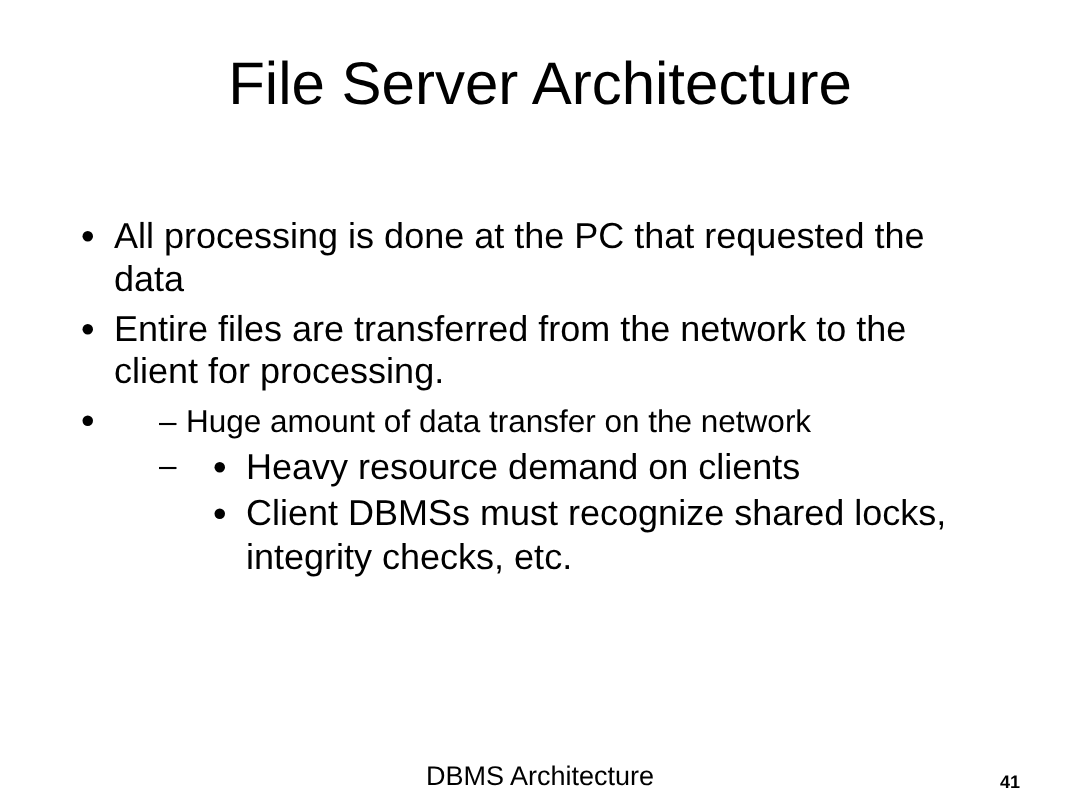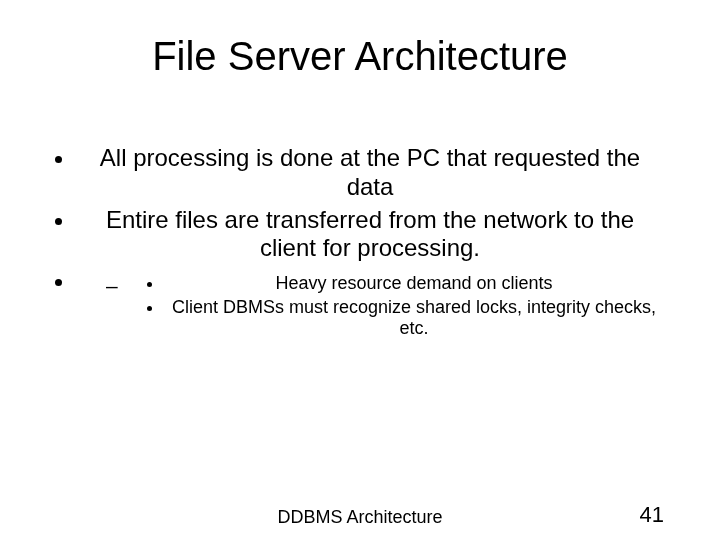--- a/index.html
+++ b/index.html
@@ -29,21 +29,20 @@
     font-weight: 400;
     letter-spacing: 0px;
   }
   .body {
     position: absolute;
     top: 130px;
     left: 54px;
     width: 610px;
     font-size: 24px;
     line-height: 1.2;
-    text-align: center;
   }
   ul.level1 {
     list-style: disc;
     margin: 0;
     padding-left: 22px;
   }
   ul.level1 > li {
     margin-bottom: 4px;
   }
   ul.level2 {
@@ -59,59 +58,61 @@
   }
   ul.level2 > li::before {
     content: "–";
     position: absolute;
     left: 0;
   }
   ul.level3 {
     list-style: disc;
     margin: 4px 0 0 0;
     padding-left: 40px;
-    font-size: 18px;
+    font-size: 24px;
   }
   ul.level3 > li {
     margin-bottom: 2px;
   }
   .footer-center {
     position: absolute;
     bottom: 26px;
     width: 720px;
     text-align: center;
     font-size: 18px;
   }
   .footer-right {
     position: absolute;
     bottom: 26px;
-    right: 56px;
-    font-size: 22px;
+    right: 40px;
+    font-size: 12px;
+    font-weight: bold;
   }
 </style>
 </head>
 <body>
 
 <div class="slide">
 
   <div class="title">File Server Architecture</div>
 
   <div class="body">
     <ul class="level1">
       <li>All processing is done at the PC that requested the data</li>
       <li>Entire files are transferred from the network to the client for processing.</li>
       <li>
         <ul class="level2">
+          <li>Huge amount of data transfer on the network</li>
           <li>
             <ul class="level3">
               <li>Heavy resource demand on clients</li>
               <li>Client DBMSs must recognize shared locks, integrity checks, etc.</li>
             </ul>
           </li>
         </ul>
       </li>
     </ul>
   </div>
 
-  <div class="footer-center">DDBMS Architecture</div>
+  <div class="footer-center">DBMS Architecture</div>
   <div class="footer-right">41</div>
 
 </div>
 
 </body></html>

